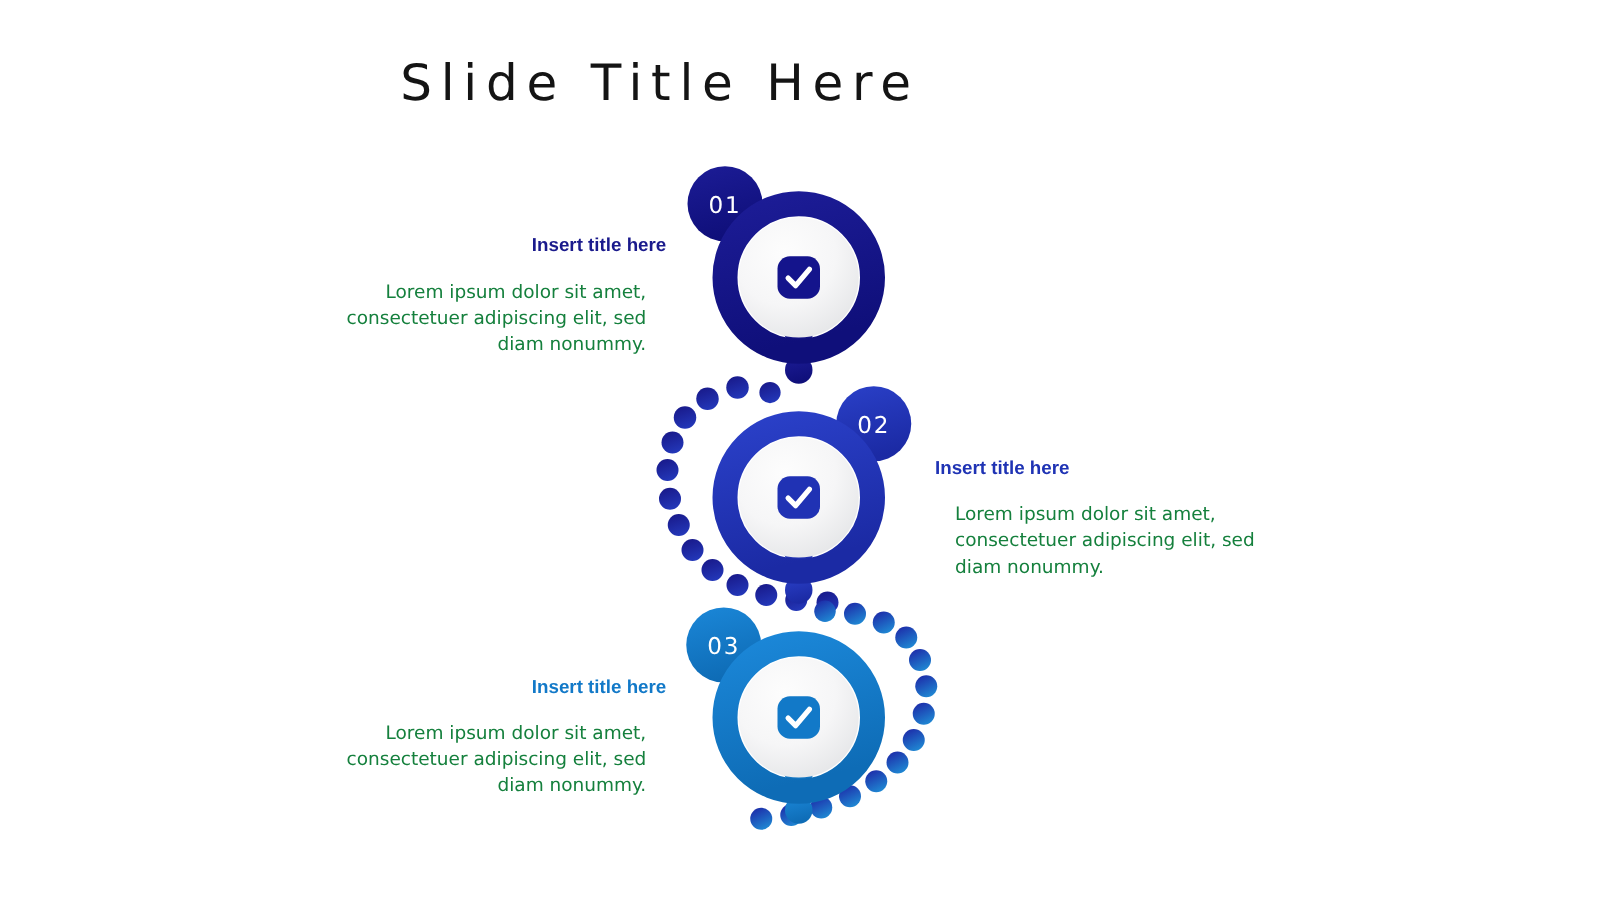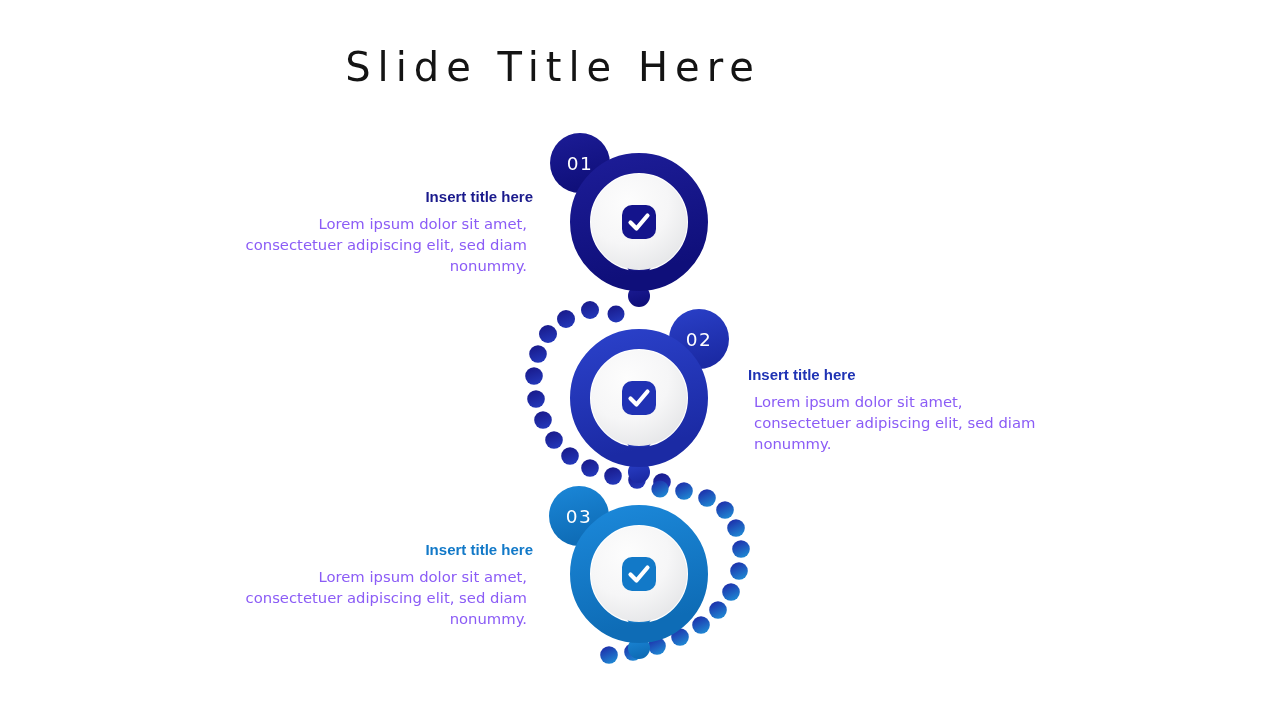--- a/index.html
+++ b/index.html
@@ -27,21 +27,20 @@
     left: 0;
     top: 44px;
     width: 1056px;
     text-align: center;
     font-size: 40px;
     font-weight: 400;
     letter-spacing: 7px;
     color: #141414;
     font-family: "DejaVu Sans", sans-serif;
     white-space: nowrap;
-    padding-left: 25px;
   }
 
   
   #graphic {
     position: absolute;
     left: 0;
     top: 0;
     width: 1280px;
     height: 720px;
     pointer-events: none;
@@ -57,22 +56,22 @@
     font-size: 15px;
     font-weight: bold;
     line-height: 1.25;
     margin: 0 0 4px 0;
     font-family: "Liberation Sans", sans-serif;
   }
   .tb-body {
     font-size: 14.8px;
     font-weight: 400;
     line-height: 1.42;
-    color: #8b5cf6;
-    margin: 6px;
+    color: #15803d;
+    margin: 16px;
     font-family: "DejaVu Sans", sans-serif;
   }
 
   #text-1 { left: 233px; top: 188px; text-align: right; }
   #text-2 { left: 748px; top: 366px; text-align: left; }
   #text-3 { left: 233px; top: 541px; text-align: right; }
 
   #text-1 .tb-title { color: #1a1a8c; }
   #text-2 .tb-title { color: #1f33b4; }
   #text-3 .tb-title { color: #1279c8; }

